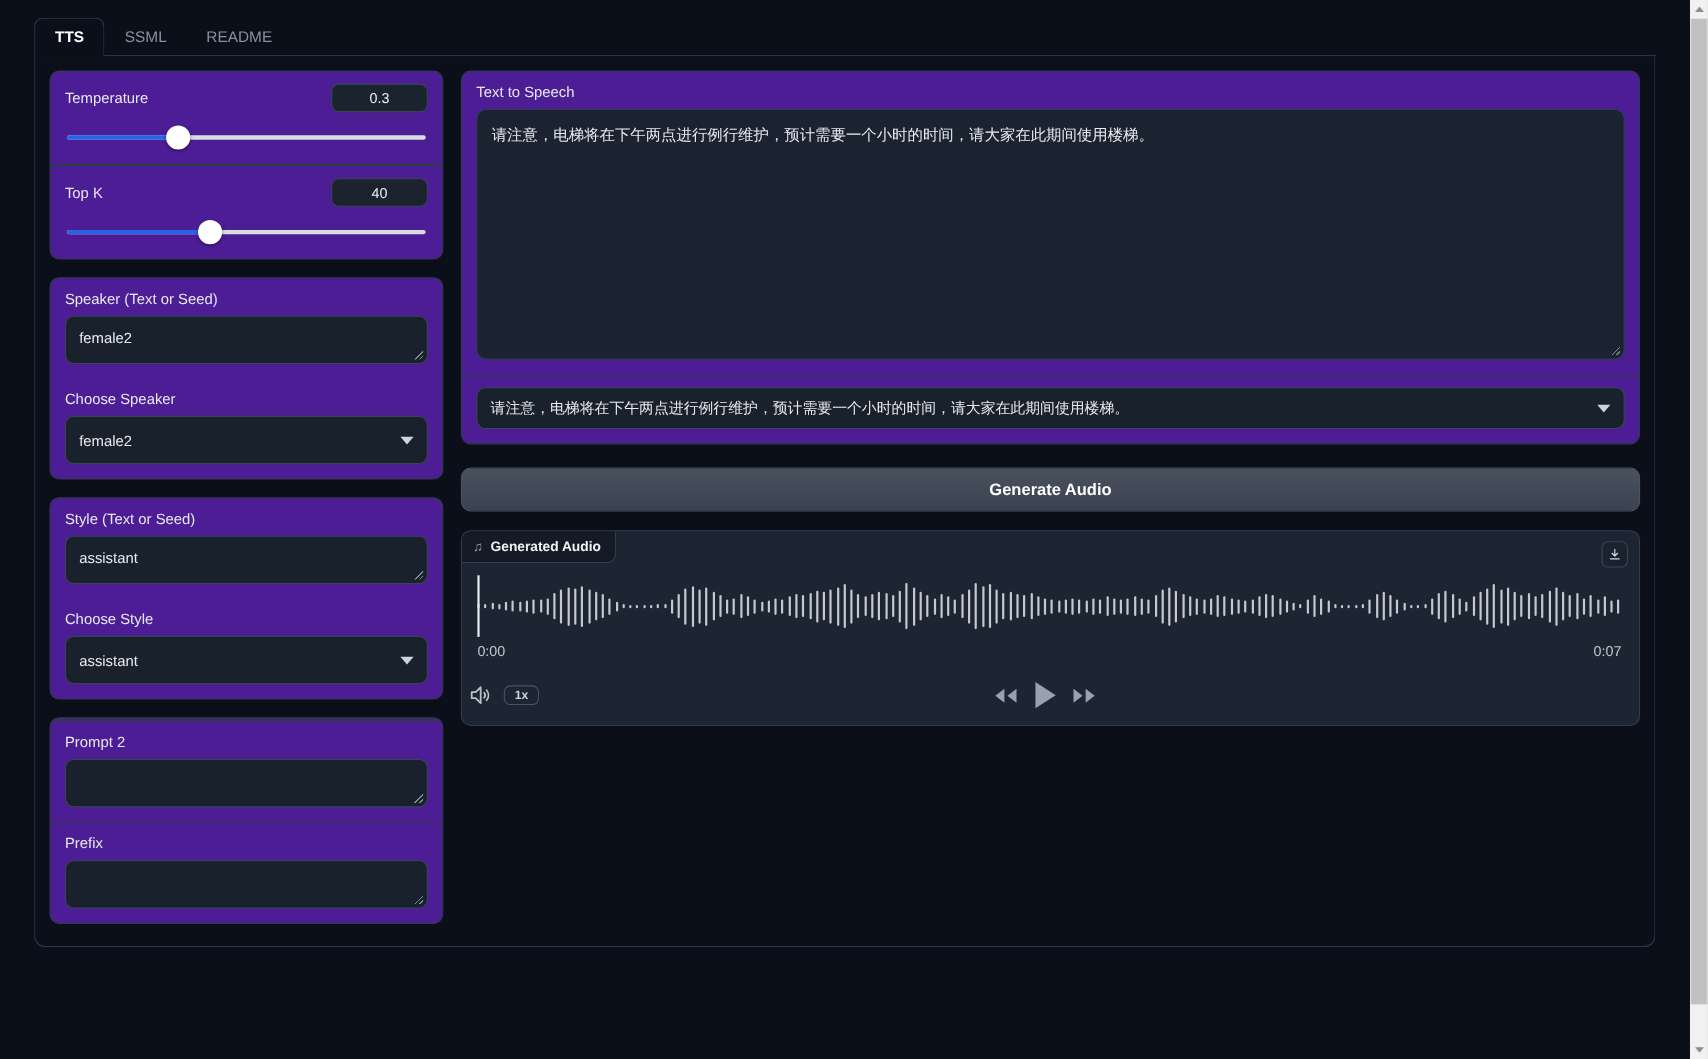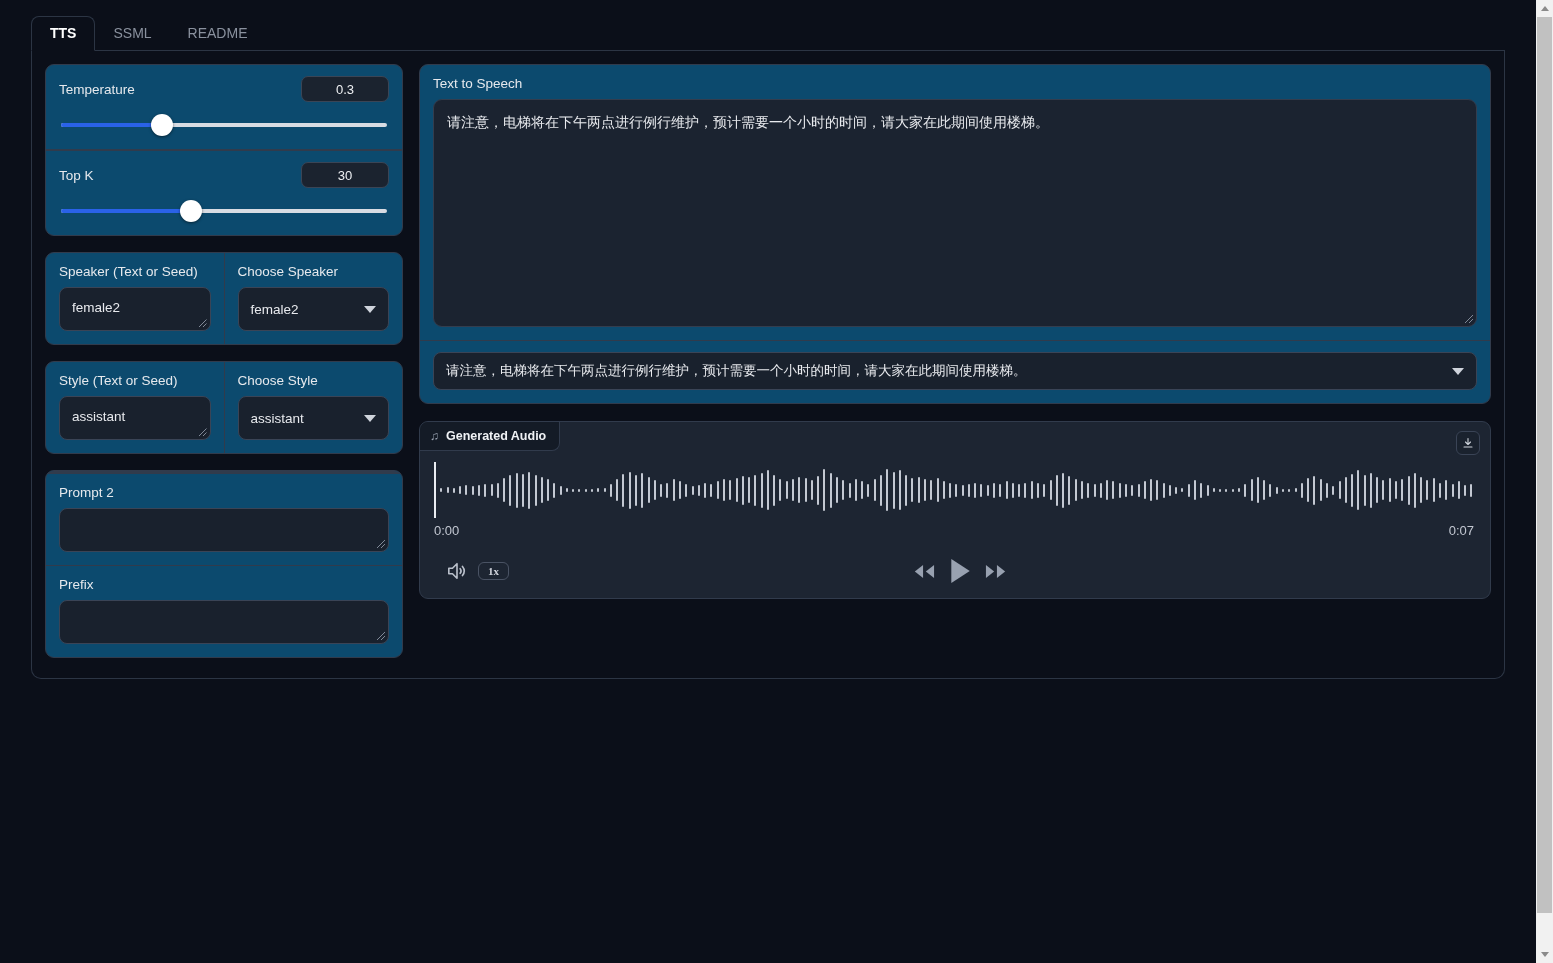--- a/index.html
+++ b/index.html
@@ -22,21 +22,21 @@
   }
   .tab-content {
     border:1px solid #2c3544; border-top:none; border-radius:0 0 10px 10px;
     padding:13px 13px 20px 13px;
     display:flex; gap:16px;
   }
 
   
   .col-left { width:358px; flex:none; display:flex; flex-direction:column; gap:16px; }
   .col-right { flex:1; display:flex; flex-direction:column; }
-  .panel { background:#0c4a6e; border:1px solid #313b4c; border-radius:9px; overflow:hidden; }
+  .panel { background:#4c1d95; border:1px solid #313b4c; border-radius:9px; overflow:hidden; }
   .divider-h { height:1px; background:#313b4c; }
   .divider-v { width:1px; background:#313b4c; }
   .row-pad { padding:11px 13px 13px 13px; }
   .field-label { font-size:13.5px; color:#e6e9ed; margin-bottom:8px; display:block; }
 
   
   .slider-head { display:flex; justify-content:space-between; align-items:center; margin-bottom:12px; }
   .num-box {
     width:88px; height:26px; border:1px solid #3a4556; border-radius:7px;
     background:#1b232f; color:#eef0f3; font-size:13px;
@@ -60,21 +60,21 @@
     background:repeating-linear-gradient(135deg, transparent, transparent 2px, #808997 2px, #808997 3px);
     clip-path:polygon(100% 0, 100% 100%, 0 100%);
   }
   .dropdown {
     background:#19212d; border:1px solid #3a4456; border-radius:8px;
     height:44px; padding:0 12px; display:flex; align-items:center; justify-content:space-between;
     font-size:13.5px; color:#e8eaee; cursor:pointer;
   }
   .caret { width:0; height:0; border-left:6px solid transparent; border-right:6px solid transparent; border-top:7px solid #cfd4dc; }
 
-  .two-col { display:flex; }
+  .two-col { display:flex;flex-direction:column; }
   .two-col > .cell { flex:1; }
 
   
   .checkbox-row { display:flex; align-items:center; gap:9px; padding:13px 13px; cursor:pointer; }
   .checkbox {
     width:18px; height:18px; border-radius:4px; background:#2a62e8;
     display:flex; align-items:center; justify-content:center; flex:none;
   }
   .checkbox svg { width:12px; height:12px; }
   .checkbox-label { font-size:13.5px; color:#eef0f3; }
@@ -105,21 +105,21 @@
   .download-btn {
     position:absolute; right:10px; top:9px; width:24px; height:24px;
     border:1px solid #3a4456; border-radius:6px; background:#1a222e;
     display:flex; align-items:center; justify-content:center; cursor:pointer;
   }
   .wave-zone { position:absolute; left:14px; right:16px; top:40px; height:56px; }
   .wave-cursor { position:absolute; left:0; top:0; width:2px; height:56px; background:#e9ecf1; z-index:2; }
   .wave-bars { position:absolute; left:0; right:0; top:0; height:56px; display:flex; align-items:center; justify-content:space-between; }
   .wbar { width:2px; border-radius:1px; background:#c3c8d2; flex:none; }
   .time-row { position:absolute; left:14px; right:16px; top:101px; display:flex; justify-content:space-between; font-size:13px; color:#c2c7d1; }
-  .controls-row { position:absolute; left:26px; right:16px; top:132px; height:34px;font-family:Liberation Serif, serif; }
+  .controls-row { position:absolute; left:6px; right:16px; top:132px; height:34px; }
   .ctrl-left { position:absolute; left:0; top:0; height:34px; display:flex; align-items:center; gap:10px; }
   .speed-chip {
     border:1px solid #4a5364; border-radius:6px; padding:2px 9px;
     font-size:11px; font-weight:bold; color:#d0d4dc; cursor:pointer;
   }
   .ctrl-center { position:absolute; left:50%; top:0; transform:translateX(-50%); height:34px; display:flex; align-items:center; gap:14px; }
 
   
   .scrollbar { position:fixed; right:0; top:0; bottom:0; width:17px; background:#f1f1f1; z-index:10; }
   .sb-arrow { position:absolute; left:0; width:17px; height:17px; display:flex; align-items:center; justify-content:center; }
@@ -153,21 +153,21 @@
             <div class="slider-track"></div>
               <div class="slider-fill" style="width: 31%;"></div>
               <div class="slider-handle" style="left: 31%;"></div>
           </div>
         </div>
         <div class="divider-h"></div>
         <div class="divider-h"></div>
         <div class="row-pad">
           <div class="slider-head">
             <span class="field-label" style="margin:0">Top K</span>
-            <div class="num-box">30</div>
+            <div class="num-box">40</div>
           </div>
           <div class="slider">
             <div class="slider-track"></div>
               <div class="slider-fill" style="width: 40%;"></div>
               <div class="slider-handle" style="left: 40%;"></div>
           </div>
         </div>
       </div>
 
       <div class="panel two-col">
@@ -240,20 +240,21 @@
         </div>
         <div class="divider-h"></div>
         <div class="row-pad">
           <div class="dropdown example-dd">
             <span>请注意，电梯将在下午两点进行例行维护，预计需要一个小时的时间，请大家在此期间使用楼梯。</span>
             <span class="caret"></span>
           </div>
         </div>
       </div>
 
+      <div class="generate-btn">Generate Audio</div>
 
       <div class="player">
         <div class="player-chip">
           <span class="music-glyph">♫</span>
           <span class="player-chip-text">Generated Audio</span>
         </div>
         <div class="download-btn">
           <svg width="12" height="12" viewBox="0 0 24 24">
               <path d="M12 3v11 M7 10l5 5 5-5 M4 20h16" stroke="#cfd4dc" stroke-width="2.2" fill="none" stroke-linecap="round" stroke-linejoin="round"></path>
             </svg>

